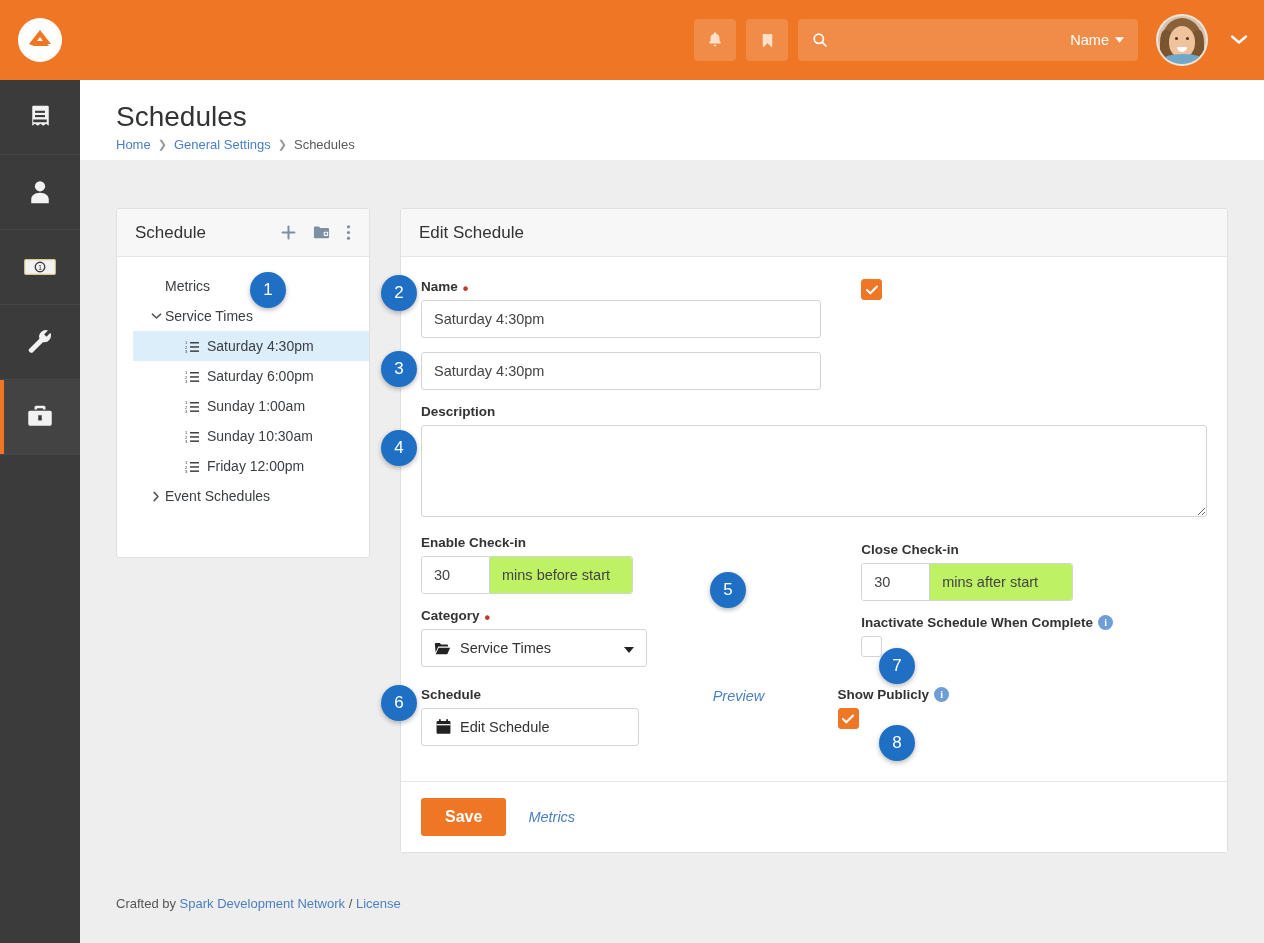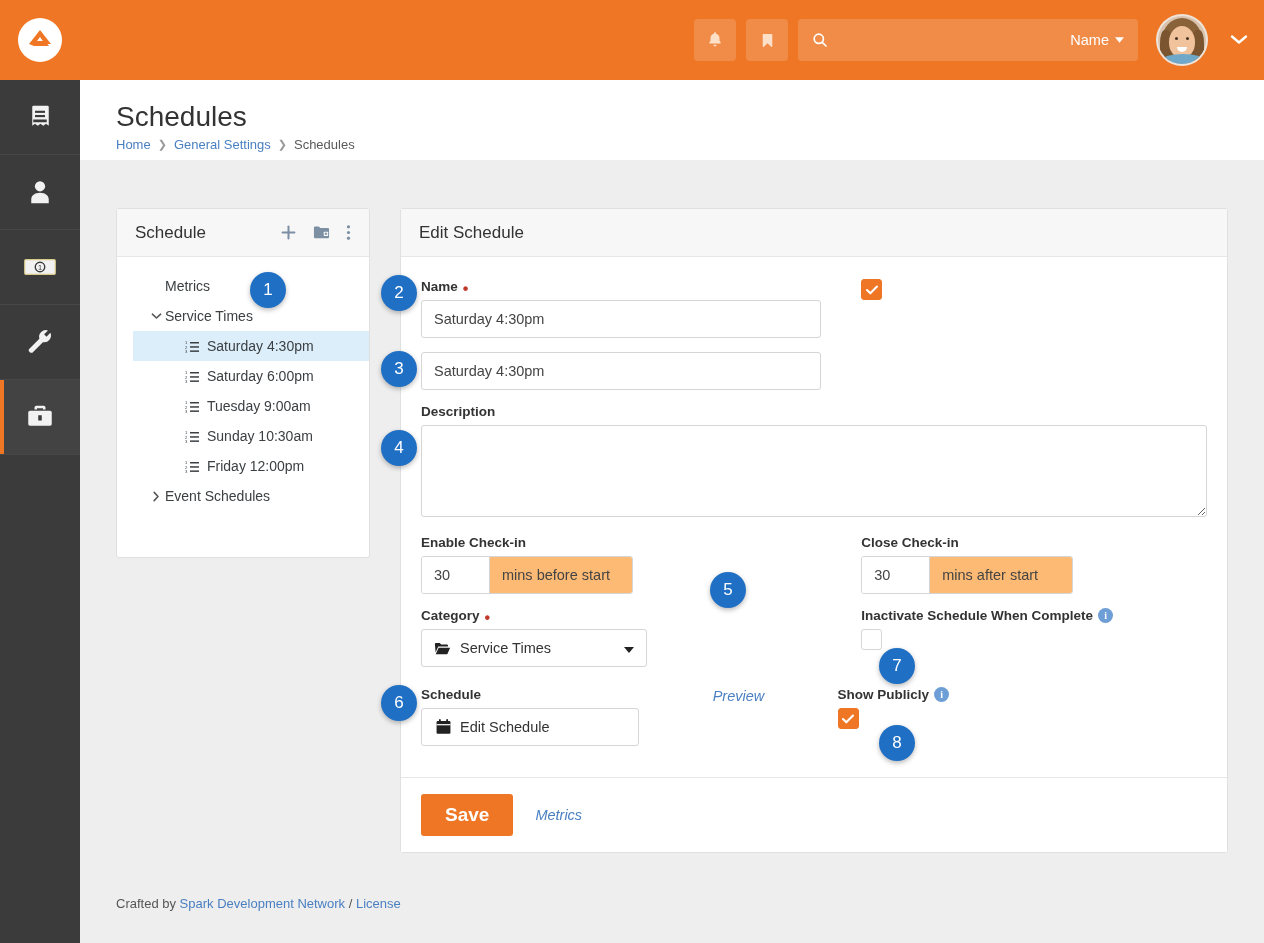--- a/index.html
+++ b/index.html
@@ -145,21 +145,21 @@
   }
   .cbx.checked { background: #ee7624; border-color: #ee7624; }
 
   
   .inputgroup { display: flex; height: 38px; border: 1px solid #d5d5d5; border-radius: 3px; overflow: hidden; width: 212px; }
   .inputgroup input {
     width: 68px; border: none; border-right: 1px solid #d5d5d5; padding: 0 12px;
     font-size: 14.5px; color: #444; font-family: inherit; outline: none; background:#fff;
   }
   .inputgroup .addon {
-    flex: 1; background: #fdba74; display: flex; align-items: center; padding: 0 12px;
+    flex: 1; background: #bef264; display: flex; align-items: center; padding: 0 12px;
     font-size: 14.5px; color: #444; white-space: nowrap;
   }
 
   
   .select-ctl {
     width: 226px; height: 38px; border: 1px solid #d5d5d5; border-radius: 3px;
     background: #ffffff; display: flex; align-items: center; padding: 0 12px;
     font-size: 14.5px; color: #333; cursor: pointer; gap: 9px;
   }
   .select-ctl .caret-d { margin-left: auto; }
@@ -178,21 +178,21 @@
     align-items: center; justify-content: center; cursor: pointer;
     font-family: "Liberation Serif", serif;
   }
 
   .panel-foot {
     border-top: 1px solid #e6e6e6; padding: 16px 20px; display: flex; align-items: center; gap: 22px;
     position: absolute; left: 0; right: 0; bottom: 0; background:#fff;
   }
   .btn-save {
     background: #ee7624; color: #ffffff; border: none; border-radius: 3px;
-    padding: 10px 24px; font-size: 19px; font-weight: bold; cursor: pointer; font-family: inherit;
+    padding: 10px 24px; font-size: 16px; font-weight: bold; cursor: pointer; font-family: inherit;
   }
 
   
   .badge {
     position: absolute; width: 36px; height: 36px; border-radius: 50%;
     background: #1f6fc4; color: #ffffff; display: flex; align-items: center; justify-content: center;
     font-size: 17px; font-family: "Liberation Sans", sans-serif;
     box-shadow: 0 2px 5px rgba(0,0,0,0.28); z-index: 40;
   }
 
@@ -385,21 +385,21 @@
           <span class="li-icon">
             <svg width="14" height="13" viewBox="0 0 14 13" fill="#3c4043">
                 <text x="0" y="4.4" font-size="4.2" font-family="Liberation Sans, sans-serif">1</text>
                 <text x="0" y="8.6" font-size="4.2" font-family="Liberation Sans, sans-serif">2</text>
                 <text x="0" y="12.8" font-size="4.2" font-family="Liberation Sans, sans-serif">3</text>
                 <rect x="5" y="2" width="9" height="1.5"></rect>
                 <rect x="5" y="6.2" width="9" height="1.5"></rect>
                 <rect x="5" y="10.4" width="9" height="1.5"></rect>
               </svg>
           </span>
-          <span class="tree-label">Tuesday 9:00am</span>
+          <span class="tree-label">Sunday 1:00am</span>
         </div>
 
         <div class="tree-row child">
           <span class="li-icon">
             <svg width="14" height="13" viewBox="0 0 14 13" fill="#3c4043">
                 <text x="0" y="4.4" font-size="4.2" font-family="Liberation Sans, sans-serif">1</text>
                 <text x="0" y="8.6" font-size="4.2" font-family="Liberation Sans, sans-serif">2</text>
                 <text x="0" y="12.8" font-size="4.2" font-family="Liberation Sans, sans-serif">3</text>
                 <rect x="5" y="2" width="9" height="1.5"></rect>
                 <rect x="5" y="6.2" width="9" height="1.5"></rect>
@@ -461,21 +461,21 @@
               </svg>
             </div>
           </div>
         </div>
 
         <div class="fgroup">
           <div class="form-label">Description</div>
           <textarea class="txtarea" style=""></textarea>
         </div>
 
-        <div class="row2" style="margin-top: 0;">
+        <div class="row2" style="margin-top: 0; align-items: center;">
           <div class="col-left">
             <div class="fgroup">
               <div class="form-label">Enable Check-in</div>
               <div class="inputgroup">
                 <input type="text" value="30" style="">
                 <span class="addon">mins before start</span>
               </div>
             </div>
             <div class="fgroup">
               <div class="form-label">

